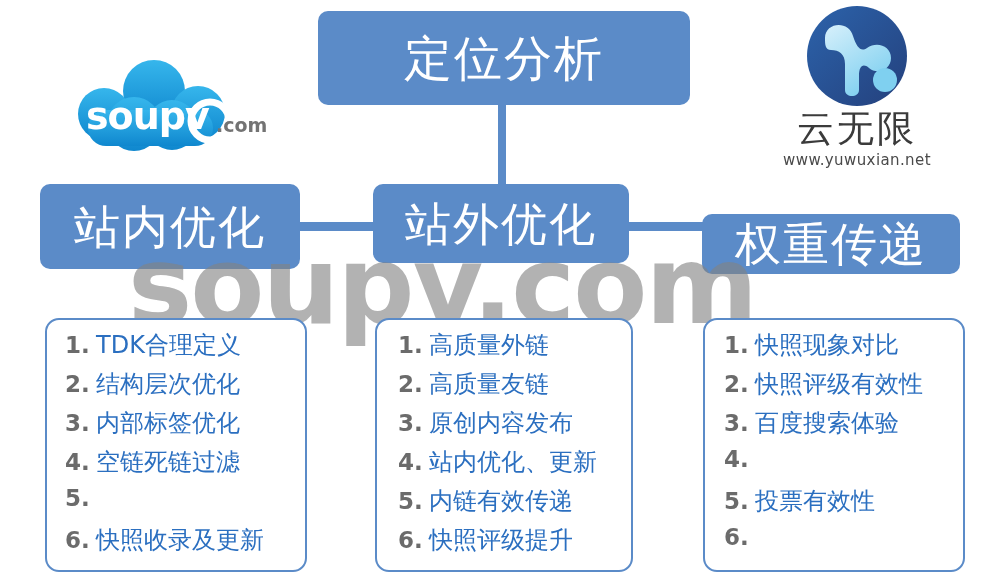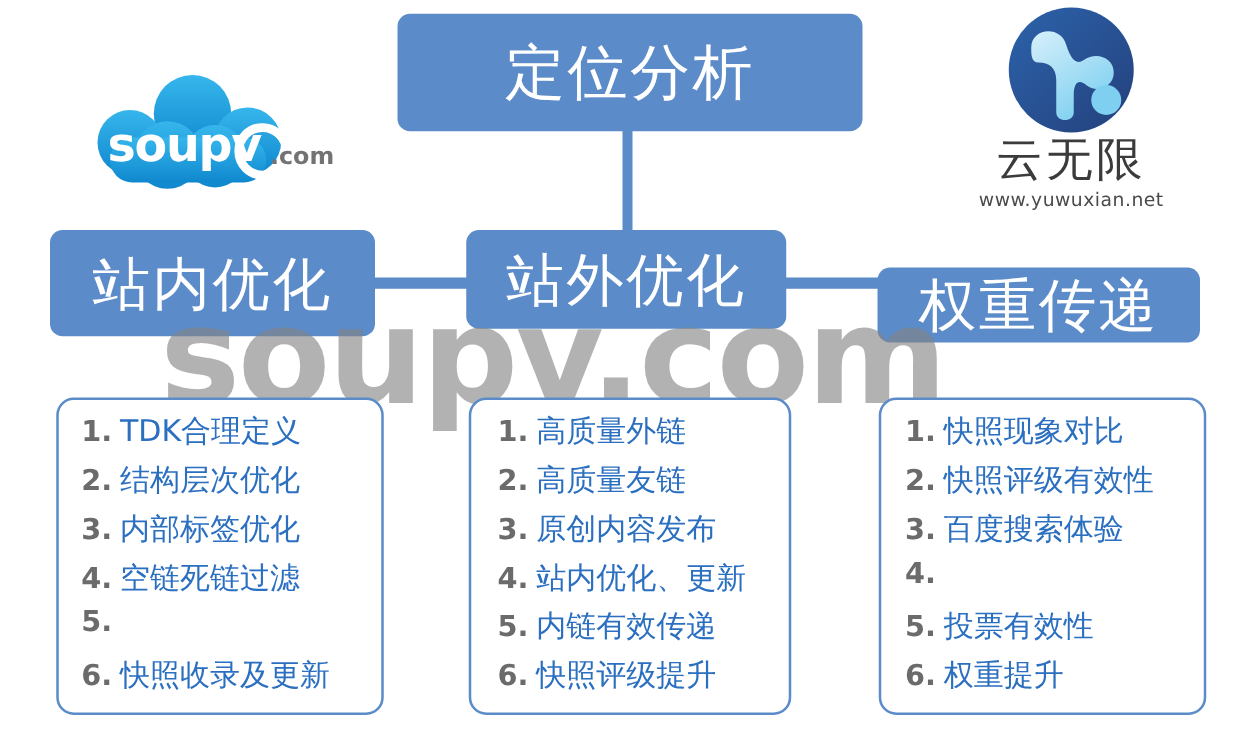--- a/index.html
+++ b/index.html
@@ -306,17 +306,16 @@
     </div>
     <div class="li">
       <span class="num">4.</span>
     </div>
     <div class="li">
       <span class="num">5.</span>
       <span class="label">投票有效性</span>
     </div>
     <div class="li">
       <span class="num">6.</span>
-      <span class="label">权重提升</span>
     </div>
   </div>
 
 </div>
 
 </body></html>

